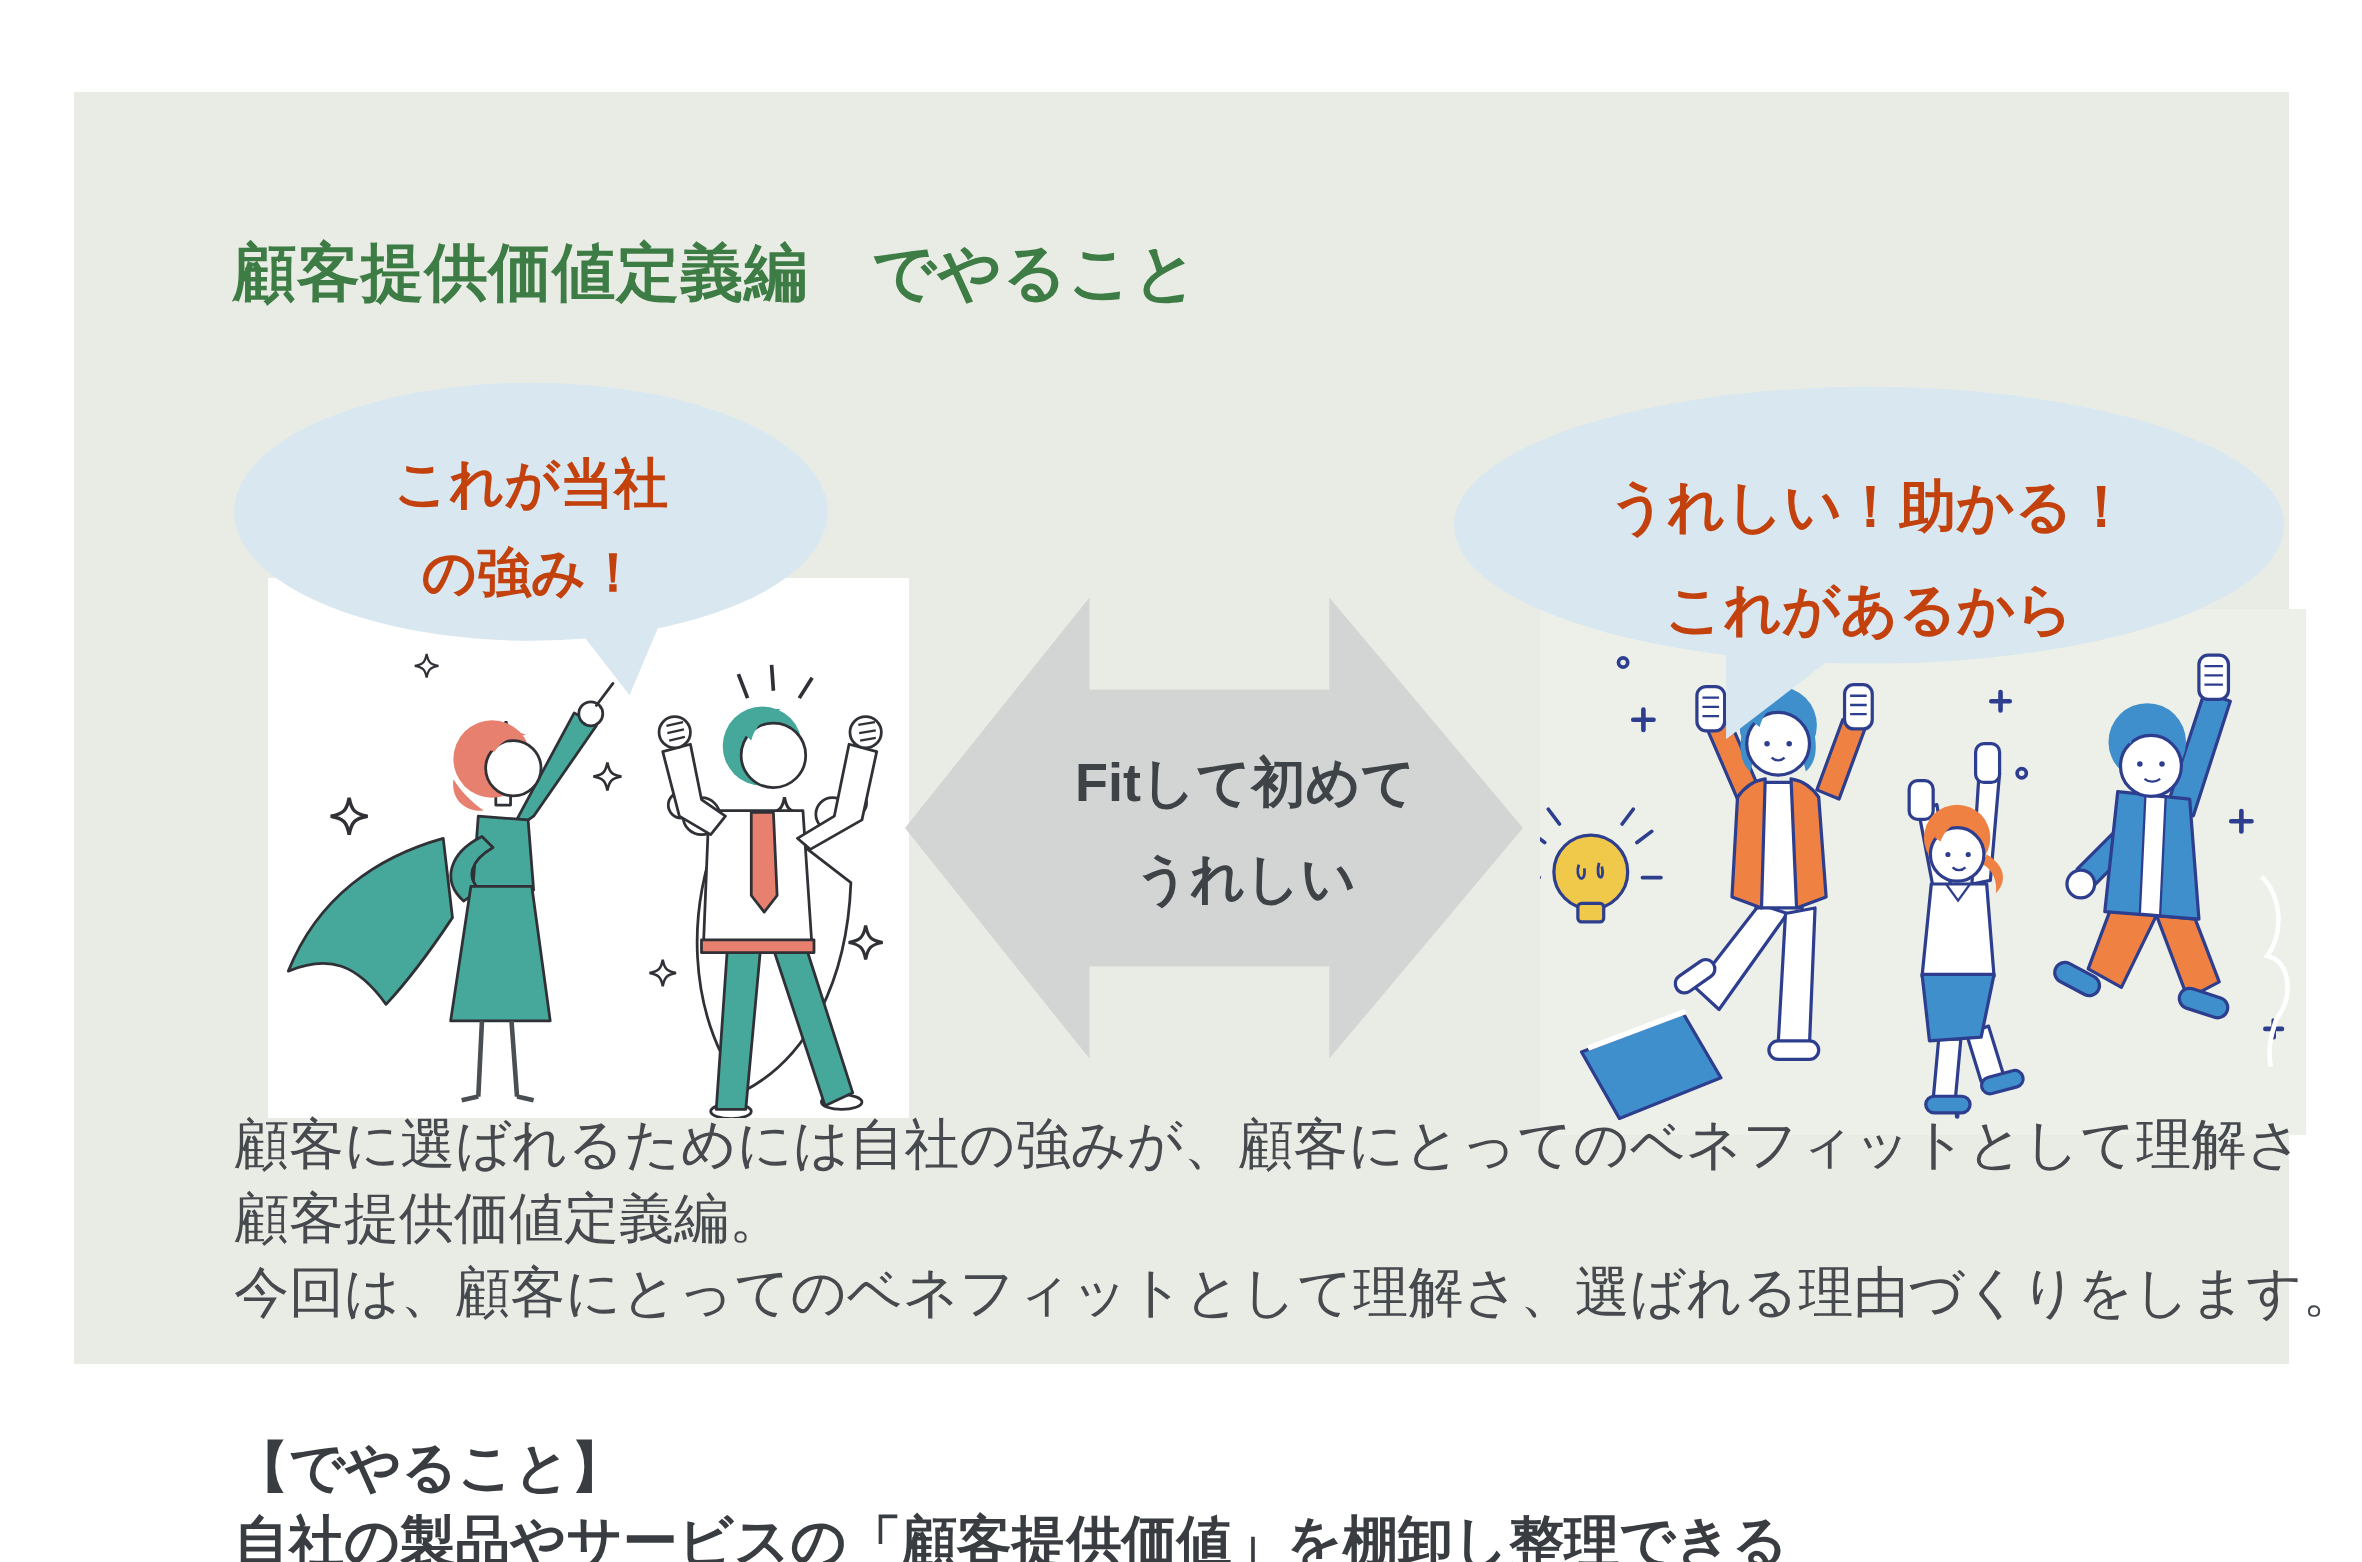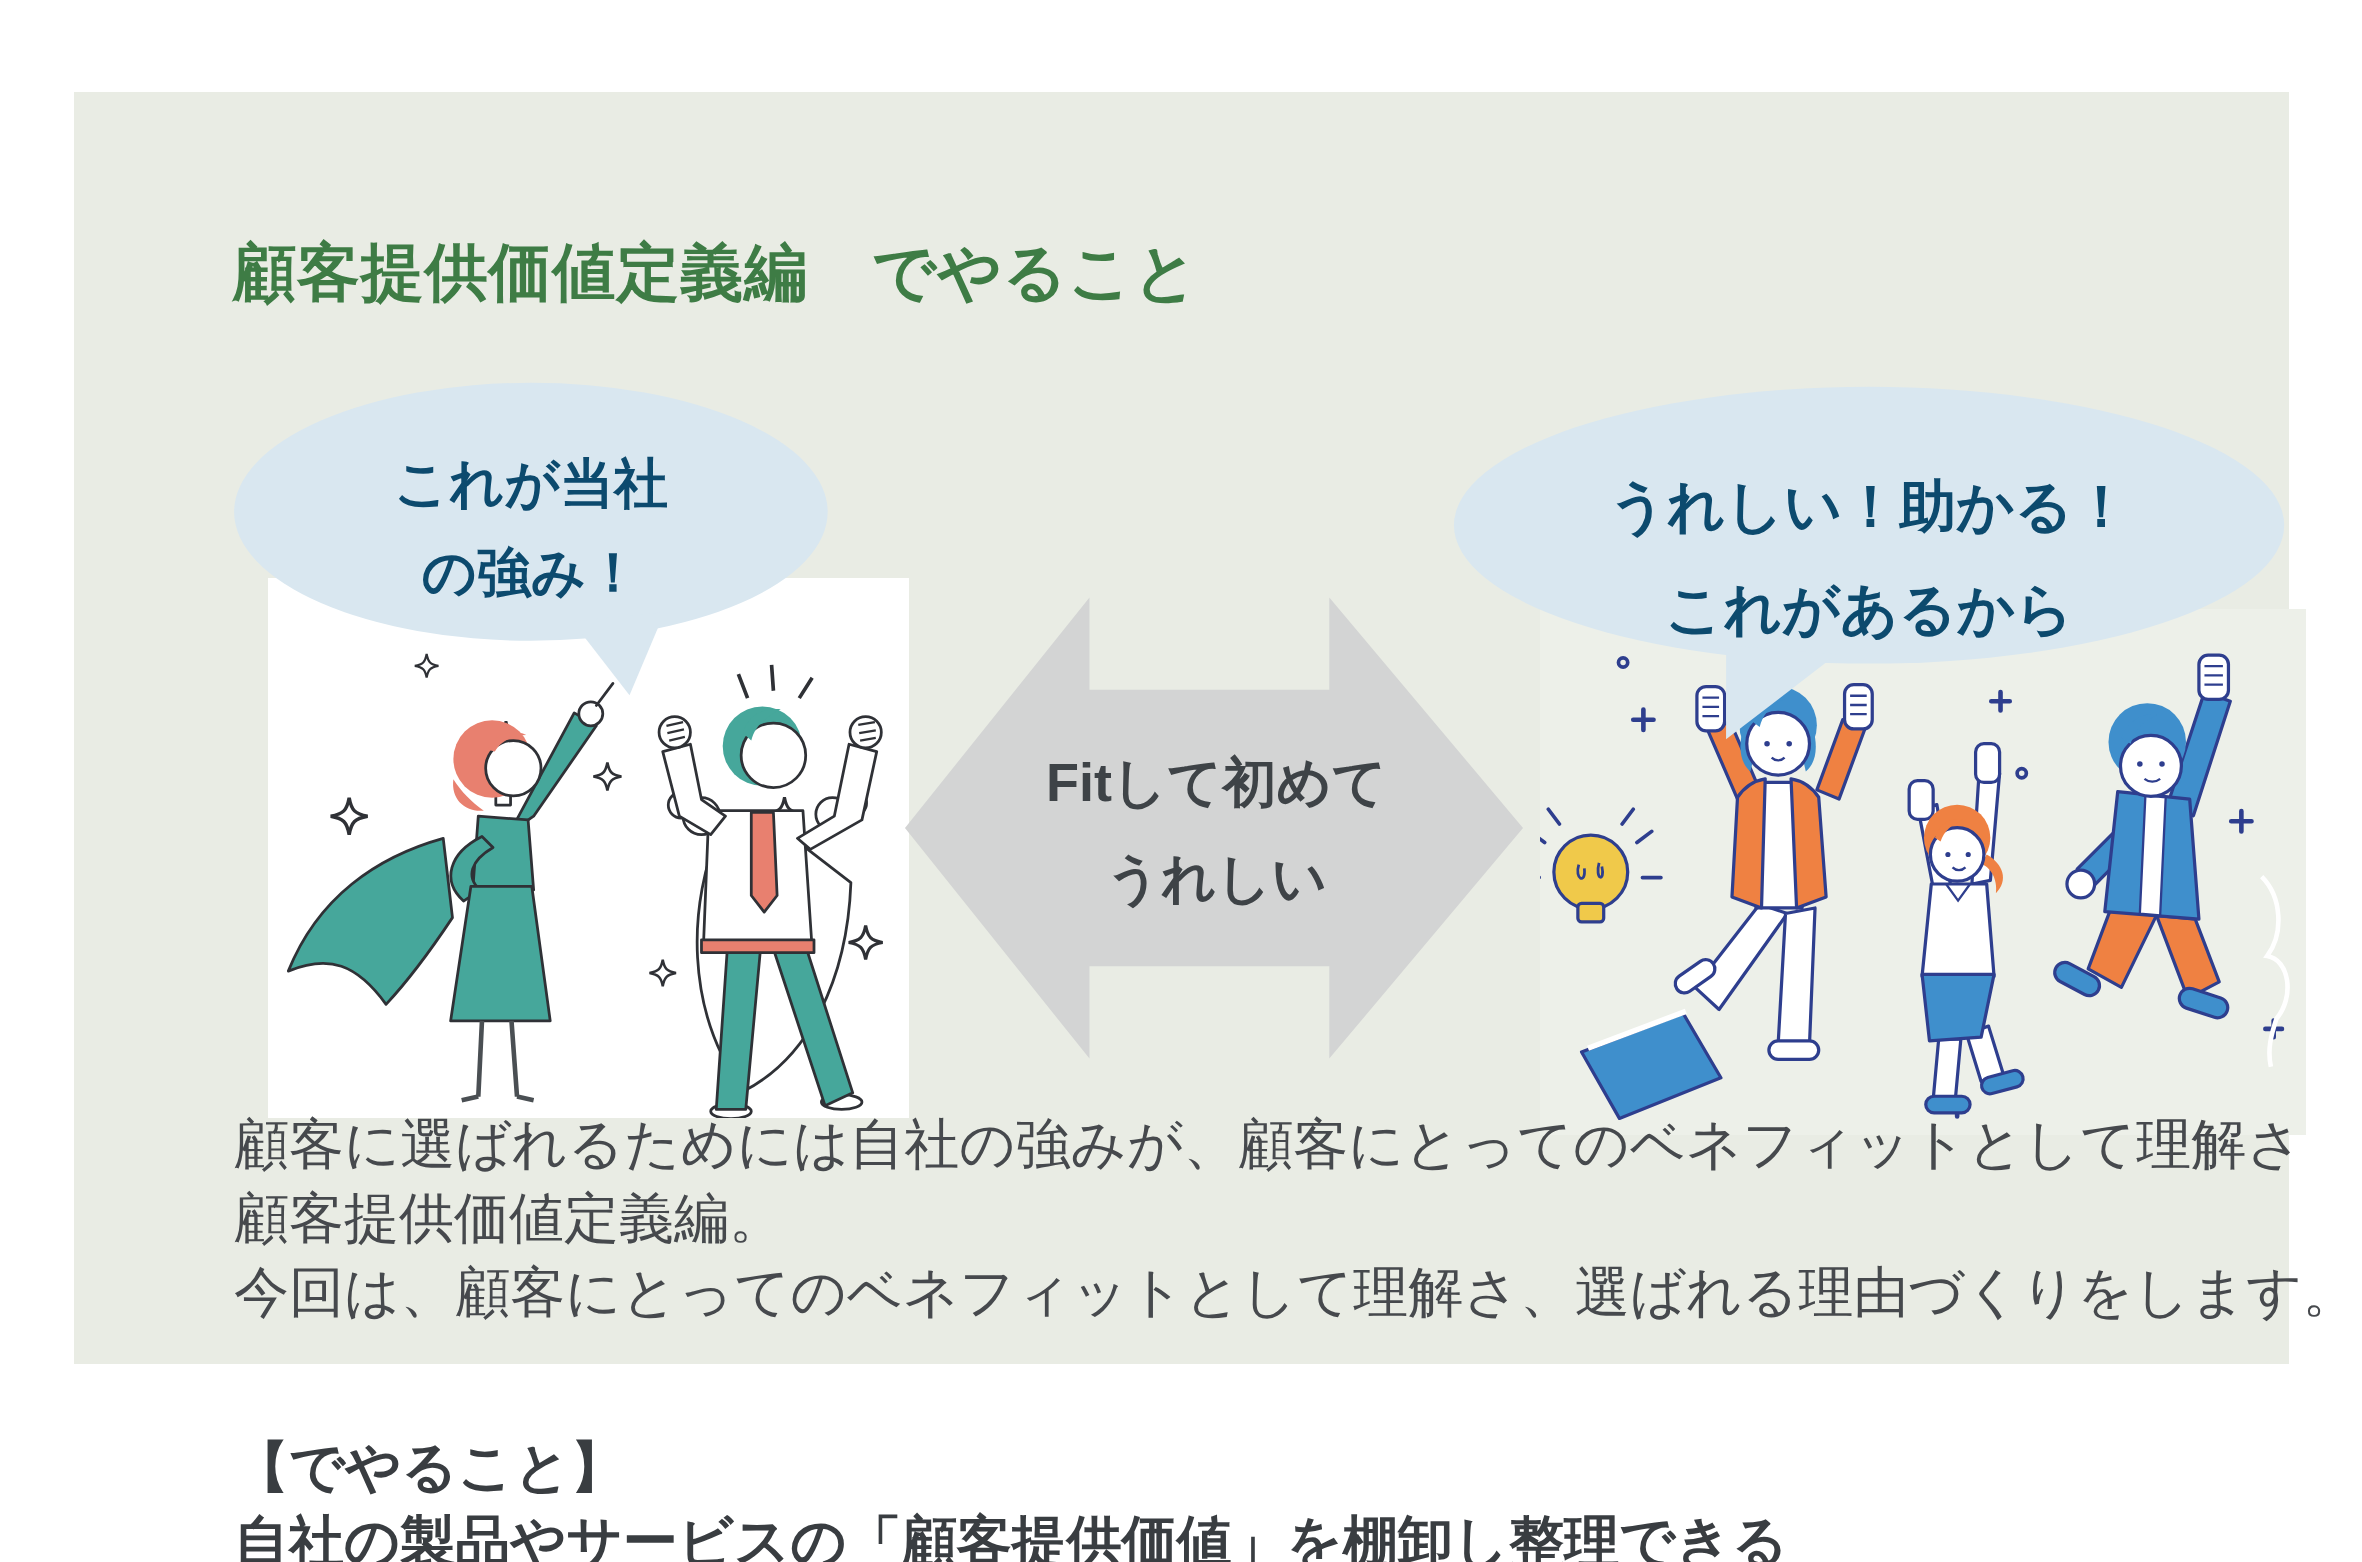--- a/index.html
+++ b/index.html
@@ -16,27 +16,27 @@
     font-size:63px;font-weight:bold;color:#3e7c45;letter-spacing:0.9px;
     white-space:nowrap;
   }
   .illus{position:absolute;overflow:hidden;}
   .illus-left{left:194px;top:486px;width:641px;height:540px;background:#ffffff;}
   .illus-right{left:1466px;top:517px;width:766px;height:526px;background:#edf0e9;}
   .bubble-svg{position:absolute;}
   .bubble-left-svg{left:157px;top:288px;width:609px;height:318px;}
   .bubble-right-svg{left:1375px;top:293px;width:842px;height:369px;}
   .bubble-text{
-    position:absolute;text-align:center;font-weight:bold;color:#0c4a6e;white-space:nowrap;
+    position:absolute;text-align:center;font-weight:bold;color:#c2410c;white-space:nowrap;
   }
   .bubble-text-left{left:180px;top:347px;width:554px;font-size:54px;line-height:89px;}
   .bubble-text-right{left:1380px;top:363px;width:831px;font-size:57px;line-height:103px;}
   .fit-arrow-svg{position:absolute;left:826px;top:498px;width:628px;height:476px;}
   .arrow-text{
-    position:absolute;left:831px;top:642px;width:623px;text-align:center;
+    position:absolute;left:860px;top:642px;width:623px;text-align:center;
     font-size:54px;line-height:96px;font-weight:bold;color:#3e4347;white-space:nowrap;
   }
   .paragraph{
     position:absolute;left:160px;top:1015px;width:2086px;
     font-size:55px;line-height:74px;color:#46494d;
   }
   .paragraph div{white-space:nowrap;}
   .goal{
     position:absolute;left:160px;top:1338px;width:2086px;
     font-size:55px;line-height:74px;font-weight:bold;color:#393d41;

